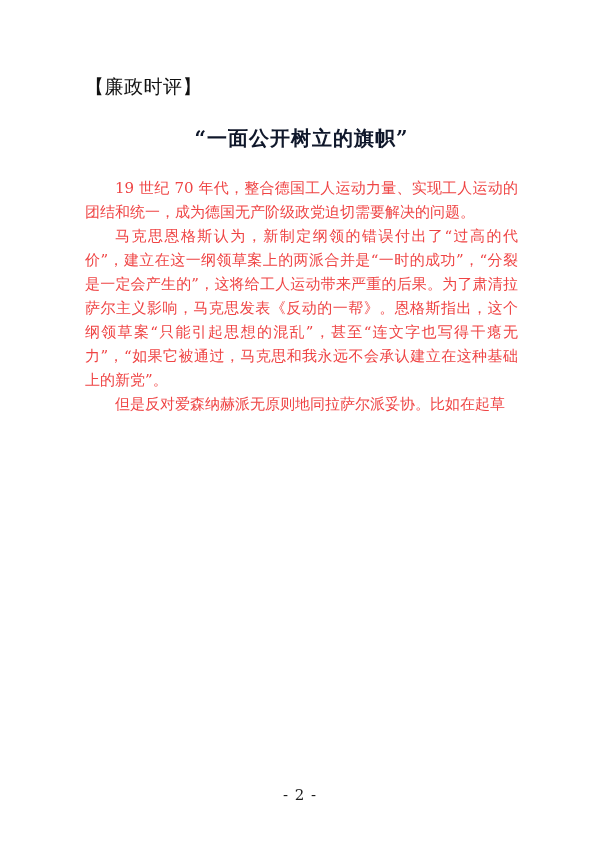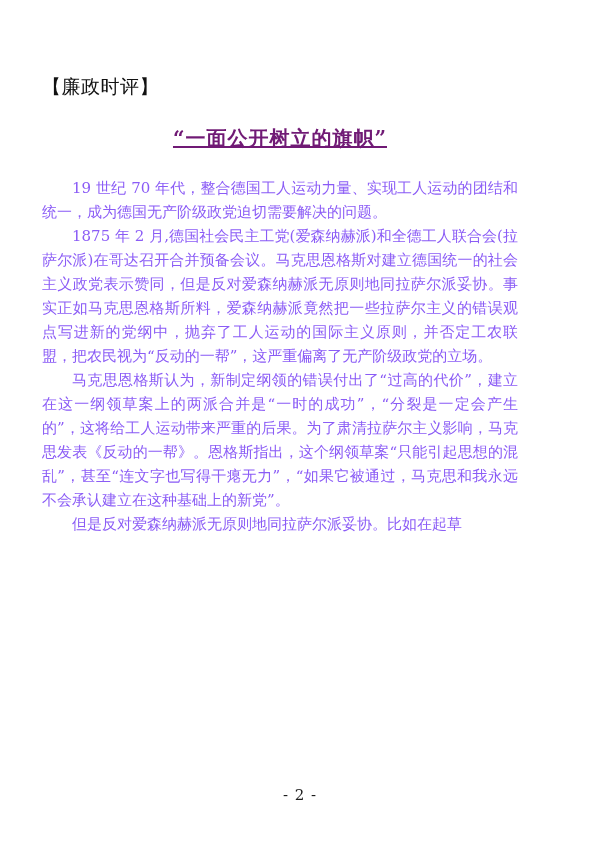--- a/index.html
+++ b/index.html
@@ -11,46 +11,45 @@
     position: relative;
     width: 600px;
     height: 849px;
     margin: 0 auto;
     background: #ffffff;
     overflow: hidden;
     font-family: "DejaVu Serif", "Liberation Serif", serif;
     color: #1c1c1c;
   }
   .content {
-    padding: 74px 82px 0 42px;
+    padding: 74px 82px 0 85px;
   }
   .header-tag {
     font-size: 19px;
     line-height: 24px;
     color: #111111;
     letter-spacing: 0.5px;
   }
   .doc-title {
     margin: 27px 0 25px 0;
     text-align: center;
     font-size: 20px;
     line-height: 26px;
     font-weight: bold;
-    color: #701a75;
+    color: #0f172a;
     letter-spacing: 1px;
-    text-decoration: underline;
   }
   .body-paragraph {
     margin: 0;
     font-size: 15px;
     line-height: 24px;
     text-align: justify;
     text-justify: inter-character;
     text-indent: 2em;
-    color: #8b5cf6;
+    color: #ef4444;
     word-break: break-all;
   }
   .page-number {
     position: absolute;
     left: 0;
     right: 0;
     top: 786px;
     text-align: center;
     font-size: 15px;
     line-height: 18px;
@@ -61,19 +60,18 @@
 </head>
 <body>
 
 <div class="page">
   <div class="content">
     <div class="header-tag">【廉政时评】</div>
 
     <h1 class="doc-title">“一面公开树立的旗帜”</h1>
 
     <p class="body-paragraph">19 世纪 70 年代，整合德国工人运动力量、实现工人运动的团结和统一，成为德国无产阶级政党迫切需要解决的问题。</p>
-    <p class="body-paragraph">1875 年 2 月,德国社会民主工党(爱森纳赫派)和全德工人联合会(拉萨尔派)在哥达召开合并预备会议。马克思恩格斯对建立德国统一的社会主义政党表示赞同，但是反对爱森纳赫派无原则地同拉萨尔派妥协。事实正如马克思恩格斯所料，爱森纳赫派竟然把一些拉萨尔主义的错误观点写进新的党纲中，抛弃了工人运动的国际主义原则，并否定工农联盟，把农民视为“反动的一帮”，这严重偏离了无产阶级政党的立场。</p>
     <p class="body-paragraph">马克思恩格斯认为，新制定纲领的错误付出了“过高的代价”，建立在这一纲领草案上的两派合并是“一时的成功”，“分裂是一定会产生的”，这将给工人运动带来严重的后果。为了肃清拉萨尔主义影响，马克思发表《反动的一帮》。恩格斯指出，这个纲领草案“只能引起思想的混乱”，甚至“连文字也写得干瘪无力”，“如果它被通过，马克思和我永远不会承认建立在这种基础上的新党”。</p>
     <p class="body-paragraph">但是反对爱森纳赫派无原则地同拉萨尔派妥协。比如在起草</p>
   </div>
 
   <div class="page-number">- 2 -</div>
 </div>
 
 </body></html>

